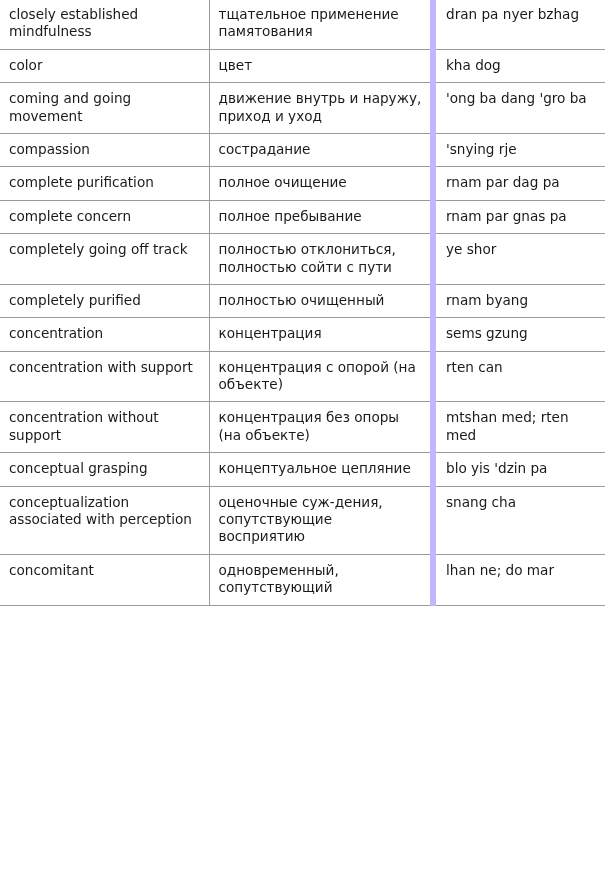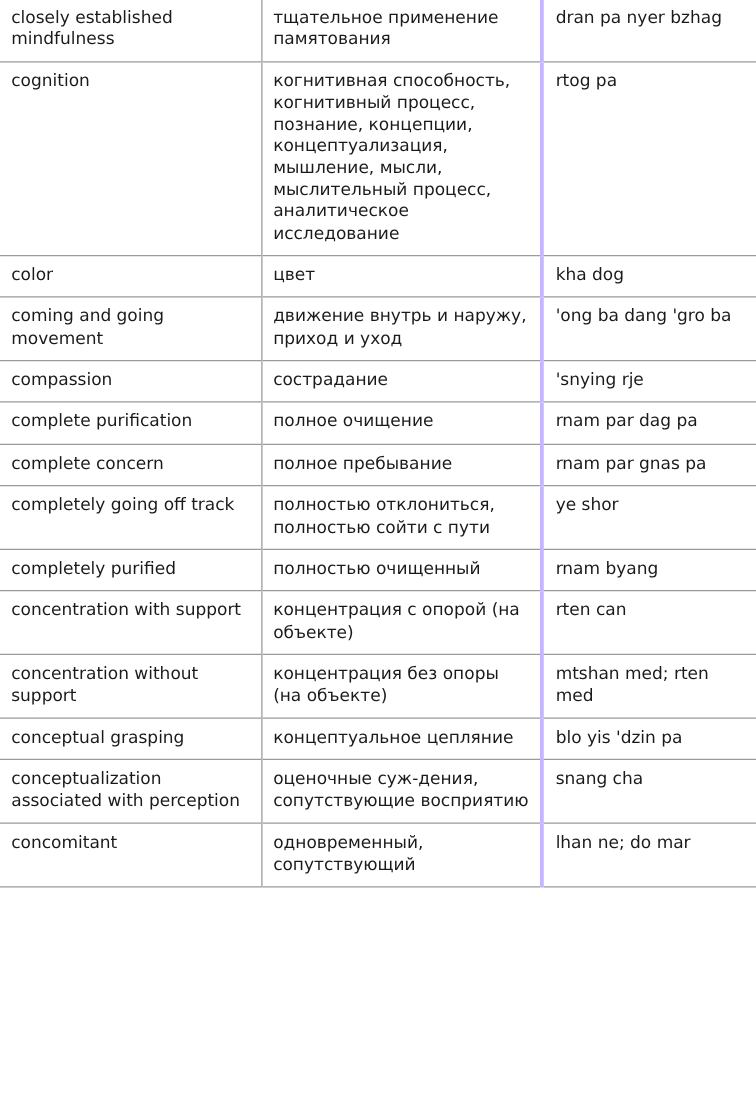--- a/index.html
+++ b/index.html
@@ -31,21 +31,21 @@
     padding: 7px 8px 8px 9px;
     font-size: 13.6px;
     line-height: 1.28;
     border: none;
     word-wrap: break-word;
   }
   table.glossary td.en {
     border-right: 1px solid #9a9a9a;
   }
   table.glossary td.ru {
-    border-right: 3px solid #c4b5fd;
+    border-right: 6px solid #c4b5fd;
   }
   table.glossary td.tib {
     padding-left: 10px;
   }
   table.glossary tr:first-child td {
     padding-top: 6px;
   }
 </style>
 </head>
 <body>
@@ -54,25 +54,20 @@
   <colgroup>
     <col class="c-en">
     <col class="c-ru">
     <col class="c-tib">
   </colgroup>
   <tbody>
     <tr>
       <td class="en">closely established mindfulness</td>
       <td class="ru">тщательное применение памятования</td>
       <td class="tib">dran pa nyer bzhag</td>
-    </tr>
-    <tr>
-      <td class="en">cognition</td>
-      <td class="ru">когнитивная способность, когнитивный процесс, познание, концепции, концептуализация, мышление, мысли, мыслительный процесс, аналитическое исследование</td>
-      <td class="tib">rtog pa</td>
     </tr>
     <tr>
       <td class="en">color</td>
       <td class="ru">цвет</td>
       <td class="tib">kha dog</td>
     </tr>
     <tr>
       <td class="en">coming and going movement</td>
       <td class="ru">движение внутрь и наружу, приход и уход</td>
       <td class="tib">'ong ba dang 'gro ba</td>
@@ -96,20 +91,25 @@
       <td class="en">completely going off track</td>
       <td class="ru">полностью отклониться, полностью сойти с пути</td>
       <td class="tib">ye shor</td>
     </tr>
     <tr>
       <td class="en">completely purified</td>
       <td class="ru">полностью очищенный</td>
       <td class="tib">rnam byang</td>
     </tr>
     <tr>
+      <td class="en">concentration</td>
+      <td class="ru">концентрация</td>
+      <td class="tib">sems gzung</td>
+    </tr>
+    <tr>
       <td class="en">concentration with support</td>
       <td class="ru">концентрация с опорой (на объекте)</td>
       <td class="tib">rten can</td>
     </tr>
     <tr>
       <td class="en">concentration without support</td>
       <td class="ru">концентрация без опоры (на объекте)</td>
       <td class="tib">mtshan med; rten med</td>
     </tr>
     <tr>

